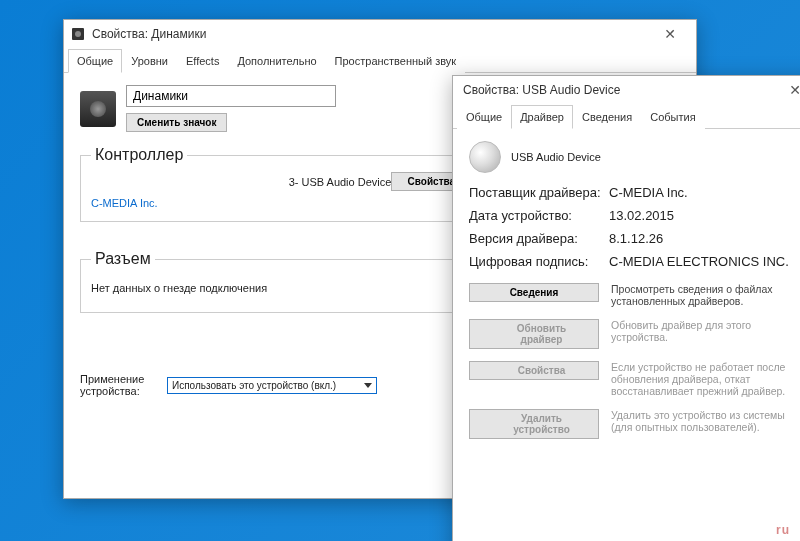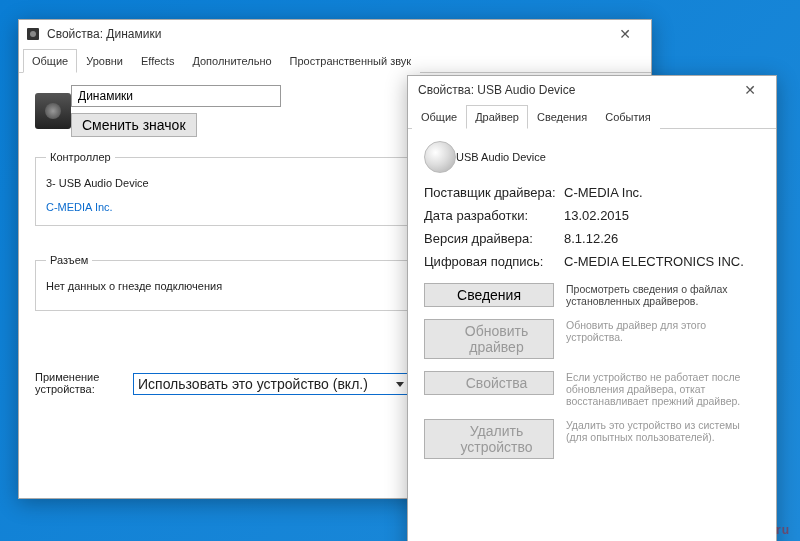--- a/index.html
+++ b/index.html
@@ -3,20 +3,21 @@
 <meta charset="utf-8">
 <style>
 * { box-sizing: border-box; margin: 0; padding: 0; font-family: 'Segoe UI', Tahoma, sans-serif; }
 body { background: linear-gradient(135deg, #0a7dd4 0%, #1e8ad9 100%); width: 800px; height: 541px; position: relative; overflow: hidden; }
 
 .window {
   position: absolute;
   background: #fff;
   border: 1px solid #aaa;
   box-shadow: 0 4px 20px rgba(0,0,0,0.3);
+  margin-left: 45px;
 }
 
 .win1 { left: 18px; top: 19px; width: 634px; height: 480px; }
 .win2 { left: 407px; top: 75px; width: 370px; height: 513px; }
 
 .titlebar {
   height: 28px;
   display: flex;
   align-items: center;
   padding: 0 6px;
@@ -52,41 +53,41 @@
 
 .speaker-icon {
   width: 36px; height: 36px;
   background: linear-gradient(#555,#222);
   border-radius: 3px;
   display:flex;align-items:center;justify-content:center;
   position: relative;
 }
 .speaker-icon::after { content:''; width:16px;height:16px;border-radius:50%;background:radial-gradient(#999,#444); }
 
-.field-row { display:flex; align-items:center; margin-bottom: 8px; }
+.field-row { display:flex; align-items:center; gap:10px; margin-bottom: 8px; }
 input.textinput {
   border: 1px solid #999; padding: 3px 6px; font-size: 12px; width: 210px; background:#fff;
 }
 .btn {
-  background: #e5e5e5; border: 1px solid #b0b0b0; padding: 3px 10px; font-size: 14px; cursor:pointer;
-  min-width: 80px; text-align:center;
+  background: #e5e5e5; border: 1px solid #b0b0b0; padding: 3px 10px; font-size: 10px; cursor:pointer;
+  min-width: 80px; text-align:center;font-weight:bold;
 }
 .btn.disabled { color:#999; cursor:default;padding-left:25px; }
 .btn.wide { width: 130px; }
 
 fieldset {
   border: 1px solid #ccc; margin-top: 14px; padding: 8px 10px 12px;
 }
-legend { font-size: 11px; padding: 0 4px; color:#222; }
+legend { font-size: 16px; padding: 0 4px; color:#222; }
 
 .link { color:#0a6bce; cursor:pointer; }
 
 .dropdown {
-  display:flex; align-items:center; border:1px solid #0a6bce; padding:2px 4px; width:276px; justify-content:space-between;
-  font-size:14px;
+  display:flex; align-items:center; border:1px solid #0a6bce; padding:2px 4px; width:210px; justify-content:space-between;
+  font-size:10px;
 }
 .dropdown .chev { width:0;height:0;border-left:4px solid transparent;border-right:4px solid transparent;border-top:5px solid #333; }
 
 .driver-icon {
   width:32px;height:32px;border-radius:50%;
   background: radial-gradient(circle at 35% 35%, #fff, #ddd 45%, #aaa 100%);
   border:1px solid #bbb;
 }
 
 .kvgrid {
@@ -129,33 +130,33 @@
       <div>
         <input class="textinput" value="Динамики" style="">
         <div style="margin-top:6px">
           <button class="btn">Сменить значок</button>
         </div>
       </div>
     </div>
 
     <fieldset>
       <legend>Контроллер</legend>
-      <div style="display:flex;justify-content:space-between;align-items:center;margin-bottom:6px">
+      <div style="display:flex;justify-content:center;align-items:center;margin-bottom:6px">
         <span>3- USB Audio Device</span>
         <button class="btn">Свойства</button>
       </div>
       <div class="link">C-MEDIA Inc.</div>
     </fieldset>
 
     <fieldset style="margin-top:28px">
       <legend>Разъем</legend>
       <div style="padding:6px 0">Нет данных о гнезде подключения</div>
     </fieldset>
 
-    <div style="display:flex;align-items:flex-end;gap:18px;margin-top:60px">
+    <div style="display:flex;align-items:center;gap:7px;margin-top:60px">
       <span style="width:80px">Применение устройства:</span>
       <div class="dropdown">
         <span>Использовать это устройство (вкл.)</span>
         <span class="chev"></span>
       </div>
     </div>
   </div>
 </div>
 
 <div class="window win2">
@@ -171,21 +172,21 @@
   </div>
   <div class="content">
     <div class="field-row">
       <div class="driver-icon"></div>
       <span>USB Audio Device</span>
     </div>
 
     <div class="kvgrid">
       <span>Поставщик драйвера:</span>
       <span>C-MEDIA Inc.</span>
-      <span>Дата разработки:</span>
+      <span>Дата устройство:</span>
       <span>13.02.2015</span>
       <span>Версия драйвера:</span>
       <span>8.1.12.26</span>
       <span>Цифровая подпись:</span>
       <span>C-MEDIA ELECTRONICS INC.</span>
     </div>
 
     <div style="height:14px"></div>
 
     <div class="action-row">

